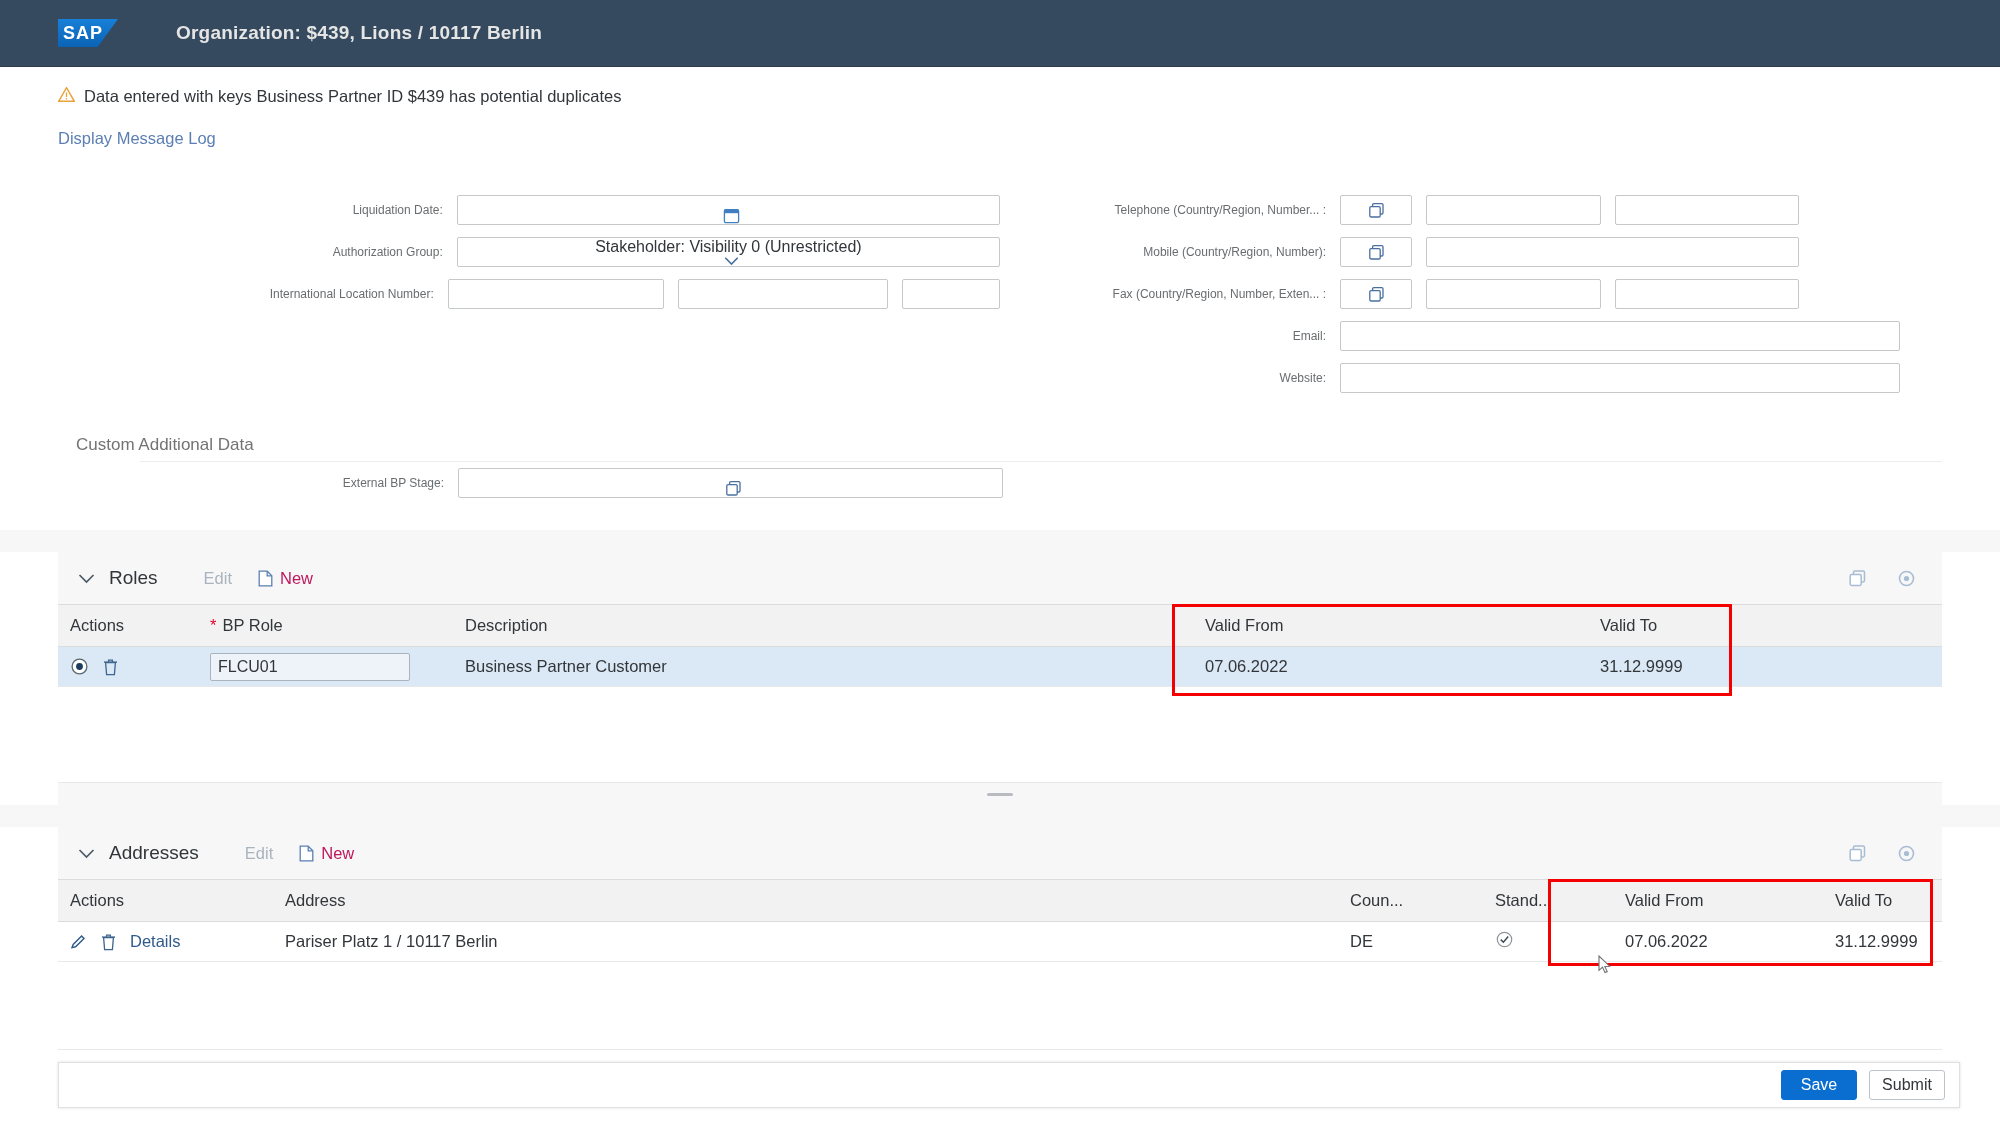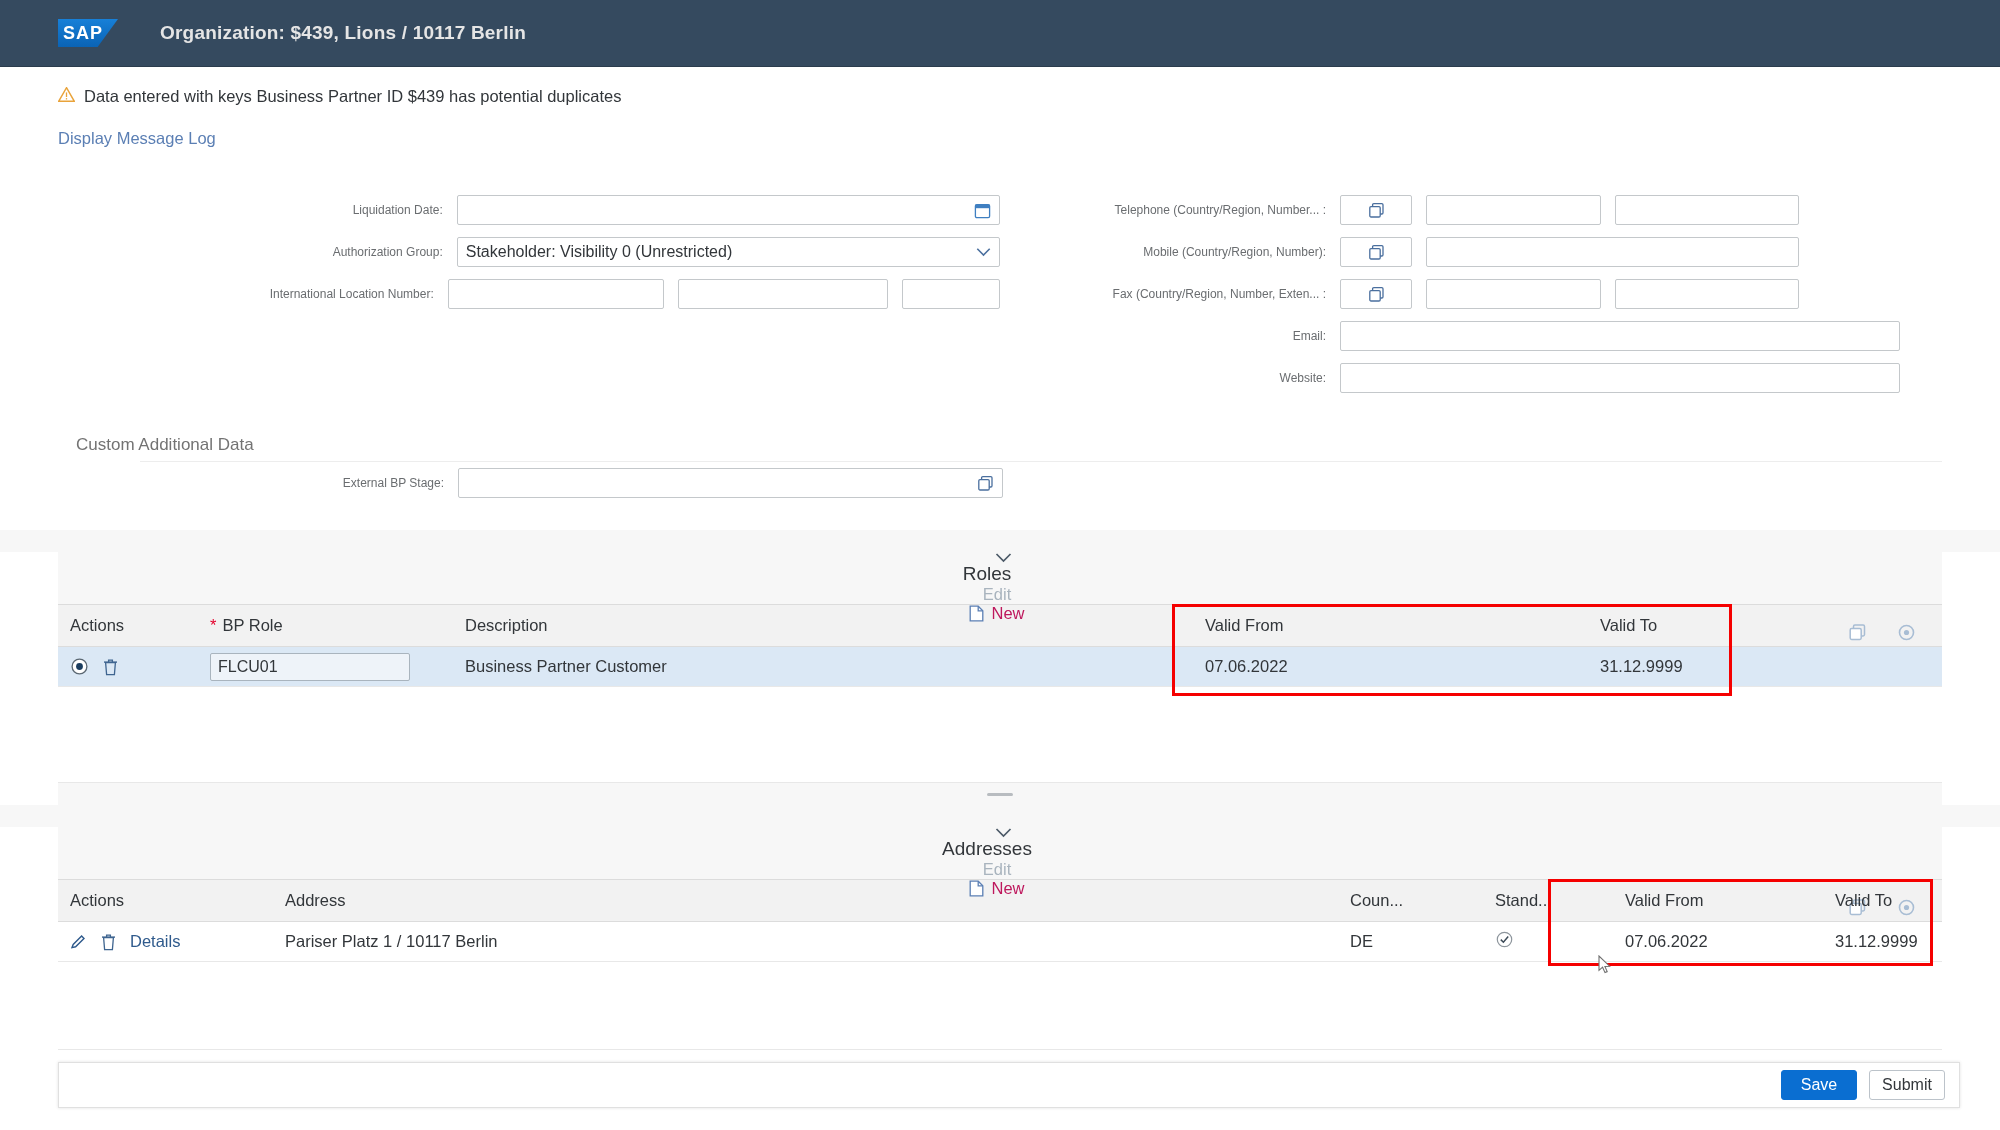--- a/index.html
+++ b/index.html
@@ -11,20 +11,21 @@
     font-size:17px;
     color:#32363a;
     overflow:hidden;
   }
 
   
   .shellbar{
     height:67px; background:#354a5f;
     display:flex; align-items:center; padding:0 0 0 58px;
     border-bottom:1px solid #2b3c4d;
+    gap:16px;
   }
   .sap-logo{
     width:60px; height:28px; position:relative; flex:none;
     background:linear-gradient(180deg,#1780d8 0%,#0a63b5 100%);
     clip-path:polygon(0 0,100% 0,66% 100%,0 100%);
     display:flex; align-items:center; justify-content:flex-start;
   }
   .sap-logo span{
     color:#fff; font-weight:bold; font-size:18px; letter-spacing:1px;
     padding-left:5px; font-family:"Liberation Sans", sans-serif;
@@ -73,35 +74,35 @@
   .flabel{
     color:#6a6d70; font-size:12px; text-align:right; padding-right:14px;
     white-space:nowrap; overflow:hidden;
   }
   .col-left .flabel{ width:400px; }
   .col-right .flabel{ width:340px; }
   .inp{
     height:30px; border:1px solid #c4c8cb; background:#fff; border-radius:2px;
     display:flex; align-items:center; padding:0 8px; font-size:16px; color:#32363a;
     position:relative;
+    flex-direction:column;
   }
   .inp .val{ flex:1; overflow:hidden; white-space:nowrap; }
   .inp .suffix{ margin-left:6px; display:flex; align-items:center; }
 
   .section-title{
     color:#737373; font-size:17px; padding:14px 0 6px 18px; font-weight:normal;
   }
   .divider-line{ height:1px; background:#ededed; margin-left:82px; }
 
   
   .block{ margin:0 58px; background:#fff; }
   .block-hdr{
     display:flex; align-items:center; height:52px; padding-left:20px;
     background:#f7f7f7;
-    flex-direction:column;
   }
   .chev{ margin-right:14px; display:flex; cursor:pointer; }
   .block-title{ font-size:19px; color:#32363a; margin-right:46px; }
   .blk-act{ font-size:16.5px; color:#be185d; margin-right:26px; cursor:pointer;
             display:flex; align-items:center; }
   .blk-act.disabled{ color:#a9b4be; cursor:default; }
   .blk-act .mini{ margin-right:7px; display:flex; }
   .blk-right{ margin-left:auto; display:flex; align-items:center; padding-right:26px; }
   .blk-right .ic{ margin-left:30px; cursor:pointer; display:flex; }
 

